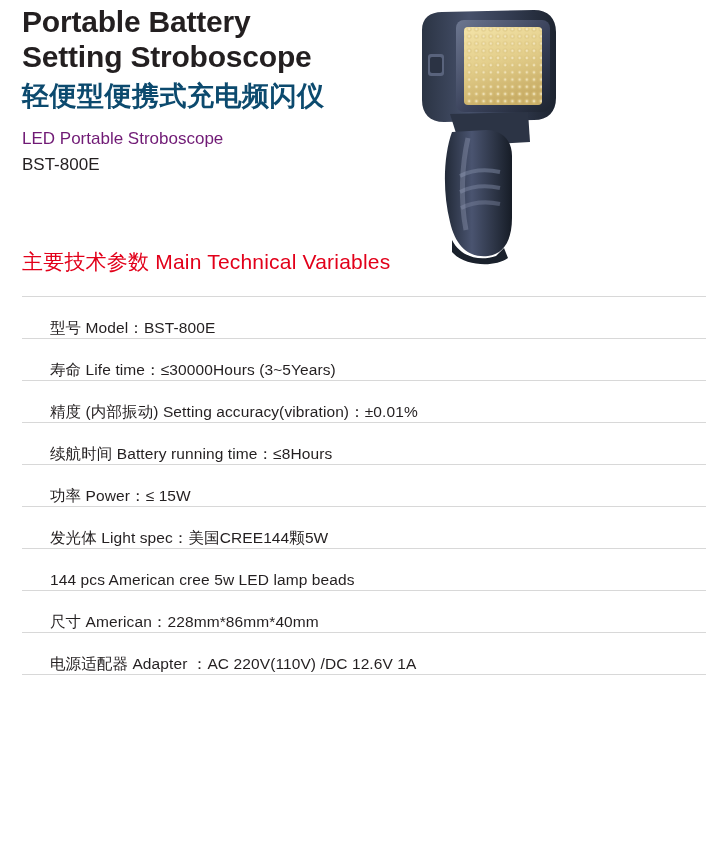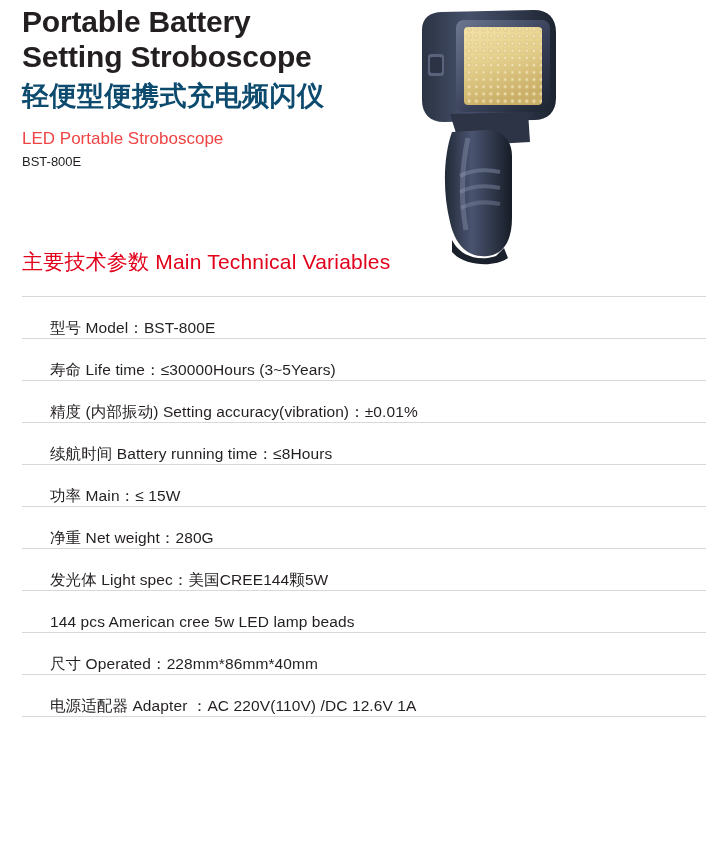--- a/index.html
+++ b/index.html
@@ -40,27 +40,27 @@
   .title-cn {
     font-size: 27px;
     font-weight: bold;
     color: #0c4a6e;
     margin: 6px 0 0 0;
     line-height: 1.2;
     letter-spacing: 0.5px;
   }
   .subtitle {
     font-size: 17px;
-    color: #ef4444;
+    color: #701a75;
     margin: 14px 0 0 0;
     line-height: 1.45;
     font-weight: 400;
   }
   .model-code {
-    font-size: 13px;
+    font-size: 17px;
     color: #231f20;
     margin: 2px 0 0 0;
     line-height: 1.45;
     font-weight: 400;
   }
 
   
   .product-image {
     position: absolute;
     right: 110px;
@@ -183,32 +183,29 @@
     <div class="spec-row">
         <span class="spec-text">寿命 Life time：≤30000Hours (3~5Years)</span>
       </div>
     <div class="spec-row">
         <span class="spec-text">精度 (内部振动) Setting accuracy(vibration)：±0.01%</span>
       </div>
     <div class="spec-row">
         <span class="spec-text">续航时间 Battery running time：≤8Hours</span>
       </div>
     <div class="spec-row">
-        <span class="spec-text">功率 Main：≤ 15W</span>
-      </div>
-    <div class="spec-row">
-        <span class="spec-text">净重 Net weight：280G</span>
+        <span class="spec-text">功率 Power：≤ 15W</span>
       </div>
     <div class="spec-row">
         <span class="spec-text">发光体 Light spec：美国CREE144颗5W</span>
       </div>
     <div class="spec-row">
         <span class="spec-text">144 pcs American cree 5w LED lamp beads</span>
       </div>
     <div class="spec-row">
-        <span class="spec-text">尺寸 Operated：228mm*86mm*40mm</span>
+        <span class="spec-text">尺寸 American：228mm*86mm*40mm</span>
       </div>
     <div class="spec-row">
         <span class="spec-text">电源适配器 Adapter ：AC 220V(110V) /DC 12.6V 1A</span>
       </div>
   </div>
 
 </div>
 
 </body></html>

